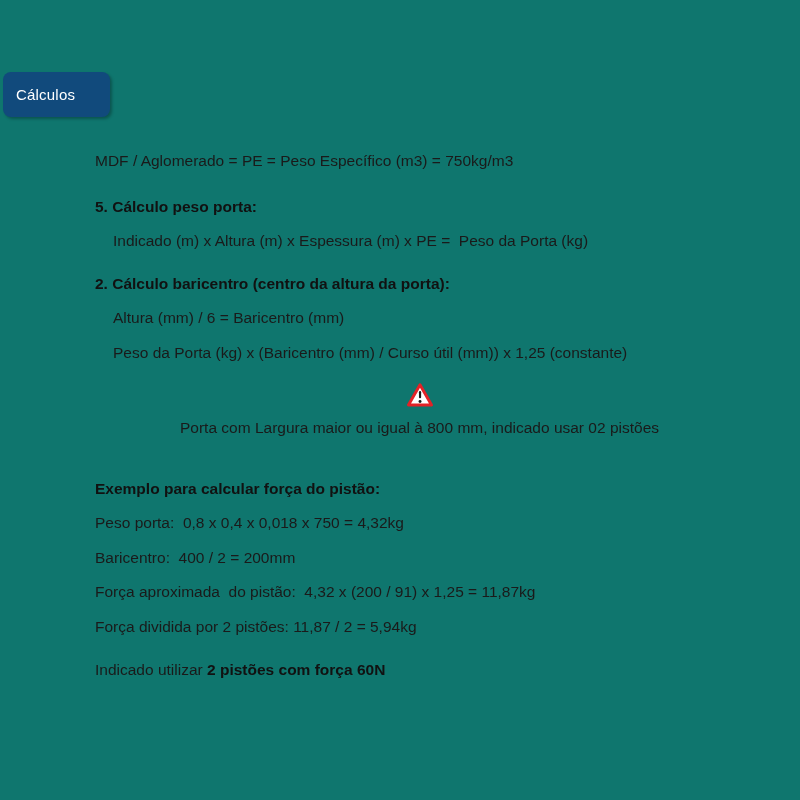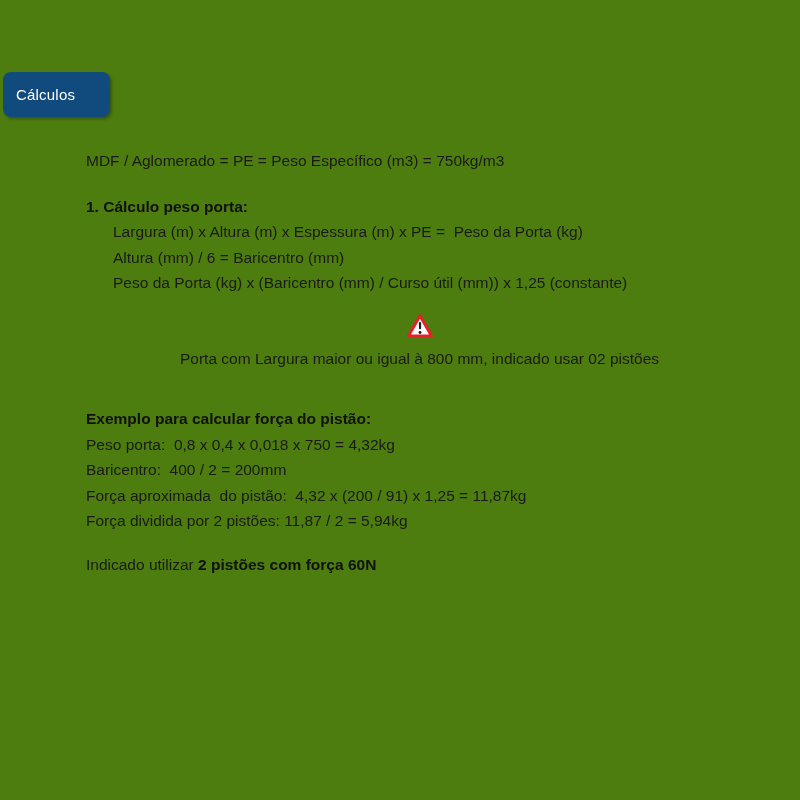--- a/index.html
+++ b/index.html
@@ -1,21 +1,21 @@
 <!DOCTYPE html>
 <html><head>
 <meta charset="utf-8">
 <style>
   * { box-sizing: border-box; }
   html, body { margin: 0; padding: 0; background: #ffffff; }
   .page {
     position: relative;
     width: 800px;
     height: 800px;
-    background: #4d7c0f;
+    background: #0f766e;
     font-family: "Liberation Sans", "DejaVu Sans", sans-serif;
     color: #1a1a1a;
     overflow: hidden;
   }
   .tab {
     position: absolute;
     left: 3px;
     top: 72px;
     width: 107px;
     height: 45px;
@@ -33,21 +33,21 @@
     letter-spacing: 0.2px;
   }
   .content {
     position: absolute;
     left: 83px;
     top: 150px;
     width: 680px;
     font-size: 15.5px;
     line-height: 22.5px;
   }
-  .content p { margin: 3px; white-space: pre-wrap; }
+  .content p { margin: 12px; white-space: pre-wrap; }
   .heading { font-weight: 700; color: #111111; }
   .formula { margin-left: 30px !important; margin-top: 1px !important; }
   .sec-heading { margin-top: 20px !important; }
   .intro { margin-top: 0 !important; }
   .first-heading { margin-top: 23px !important; }
   .warning-row {
     display: flex;
     align-items: center;
     margin-left: -7px;
     margin-top: 18px;
@@ -67,23 +67,24 @@
 <div class="page">
 
   <div class="tab">
     <span>Cálculos</span>
   </div>
 
   <div class="content">
 
     <p class="intro">MDF / Aglomerado = PE = Peso Específico (m3) = 750kg/m3</p>
 
-    <p class="heading sec-heading first-heading">1. Cálculo peso porta:</p>
-    <p class="formula">Largura (m) x Altura (m) x Espessura (m) x PE =  Peso da Porta (kg)</p>
+    <p class="heading sec-heading first-heading">5. Cálculo peso porta:</p>
+    <p class="formula">Indicado (m) x Altura (m) x Espessura (m) x PE =  Peso da Porta (kg)</p>
 
+    <p class="heading sec-heading">2. Cálculo baricentro (centro da altura da porta):</p>
     <p class="formula">Altura (mm) / 6 = Baricentro (mm)</p>
 
     <p class="formula">Peso da Porta (kg) x (Baricentro (mm) / Curso útil (mm)) x 1,25 (constante)</p>
 
     <div class="warning-row">
       <span class="warning-icon">
         <svg viewBox="0 0 32 30" width="28" height="26" aria-hidden="true">
           <path d="M16 3.2 L29.3 26.6 L2.7 26.6 Z" fill="#ffffff" stroke="#E32227" stroke-width="3.4" stroke-linejoin="round"></path>
           <rect x="14.8" y="10.5" width="2.5" height="8.2" rx="1.2" fill="#1a1a1a"></rect>
           <circle cx="16.05" cy="22.6" r="1.7" fill="#1a1a1a"></circle>

